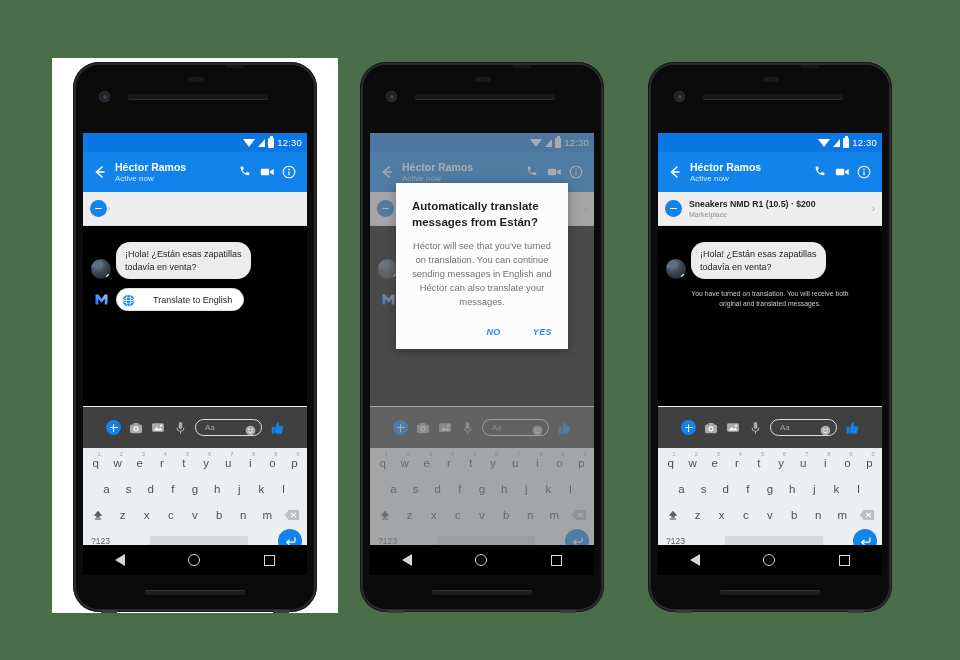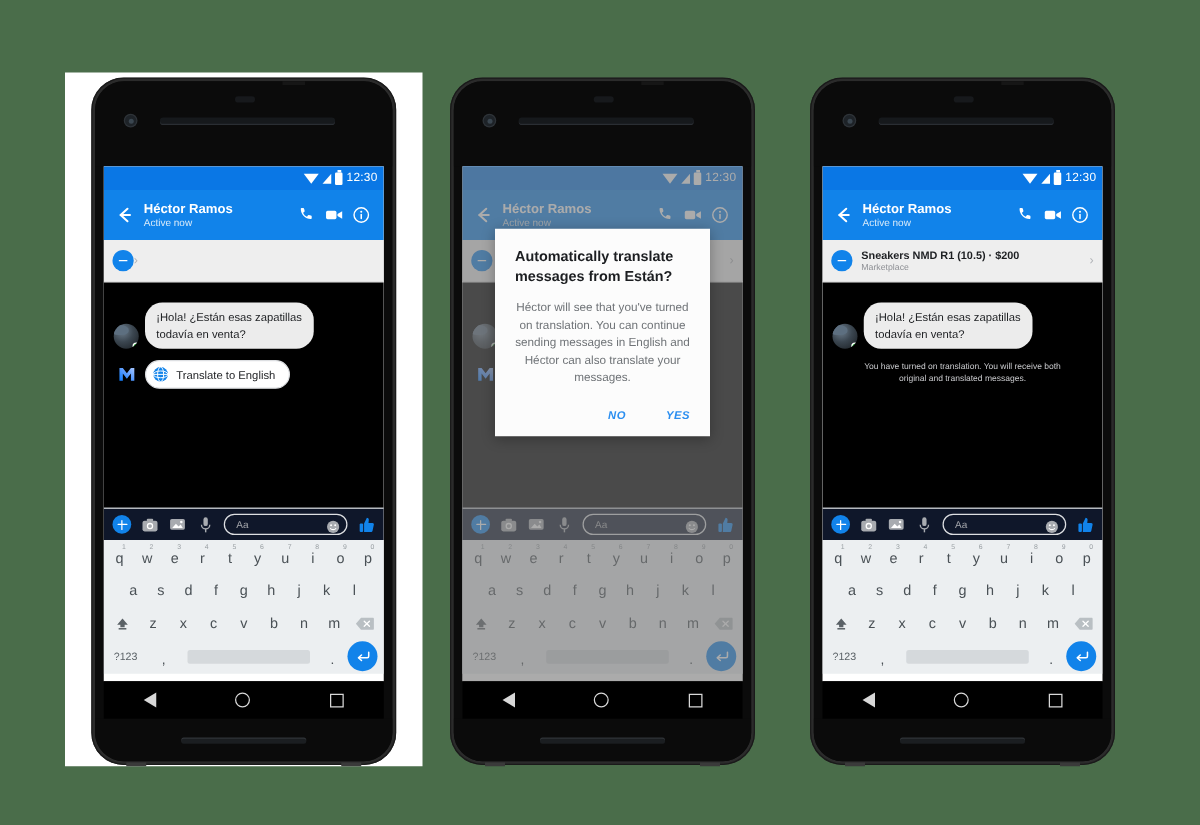--- a/index.html
+++ b/index.html
@@ -133,36 +133,36 @@
   .bubble-line { font-size:9px; color:#1c1e21; line-height:12.5px; }
   .bubble-translated {
     border-left:2px solid #cfcfcf; padding-left:6px; margin-top:4px;
   }
 
   .translate-row { display:flex; align-items:center; gap:5px; margin-top:9px; }
   .m-logo {
     width:20px; height:20px; flex:0 0 auto; display:flex; align-items:center; justify-content:center;
   }
   .tr-pill {
-    display:inline-flex; align-items:center; gap:6px;
+    display:inline-flex; align-items:center; gap:18px;
     background:#fff; border:1px solid #dddfe2; border-radius:13px;
     padding:4px 11px 4px 5px; box-shadow:0 1px 2px rgba(0,0,0,.14);
   }
   .globe { width:13px; height:13px; flex:0 0 auto; }
   .tr-label { font-size:9px; color:#1c1e21; white-space:nowrap; }
 
   .notice {
     text-align:center; font-size:6.8px; color:#c9cacd; line-height:9.5px;
     padding:10px 18px 0 18px;
   }
 
   
   .input-bar {
-    height:26px; border-top:1px solid #eceef0; background:#0f172a;
-    display:flex; align-items:center; padding:0 7px; gap:8px;
+    height:42px; border-top:1px solid #eceef0; background:#404040;
+    display:flex; align-items:center; padding:0 23px; gap:8px;
   }
   .ib-plus { width:15px; height:15px; border-radius:50%; background:#1183ea;
              display:flex; align-items:center; justify-content:center; flex:0 0 auto; position:relative; }
   .ib-plus:before, .ib-plus:after { content:''; position:absolute; background:#fff; border-radius:1px; }
   .ib-plus:before { width:8px; height:1.7px; }
   .ib-plus:after { width:1.7px; height:8px; }
   .ib-ico { width:14px; height:14px; flex:0 0 auto; display:flex; align-items:center; justify-content:center; }
   .ib-field {
     flex:1 1 auto; height:17px; border:1px solid #dddfe2; border-radius:9px;
     display:flex; align-items:center; padding:0 5px 0 9px; min-width:0;

